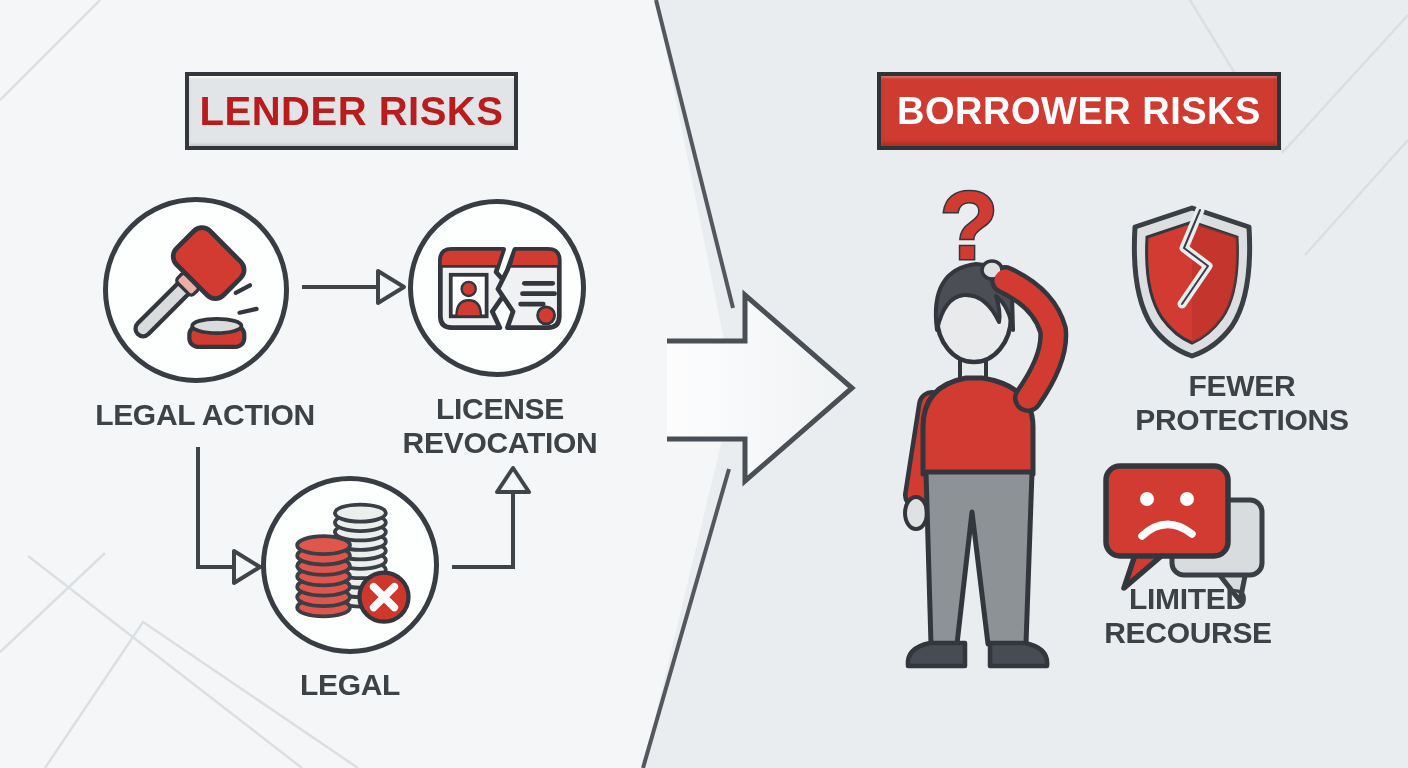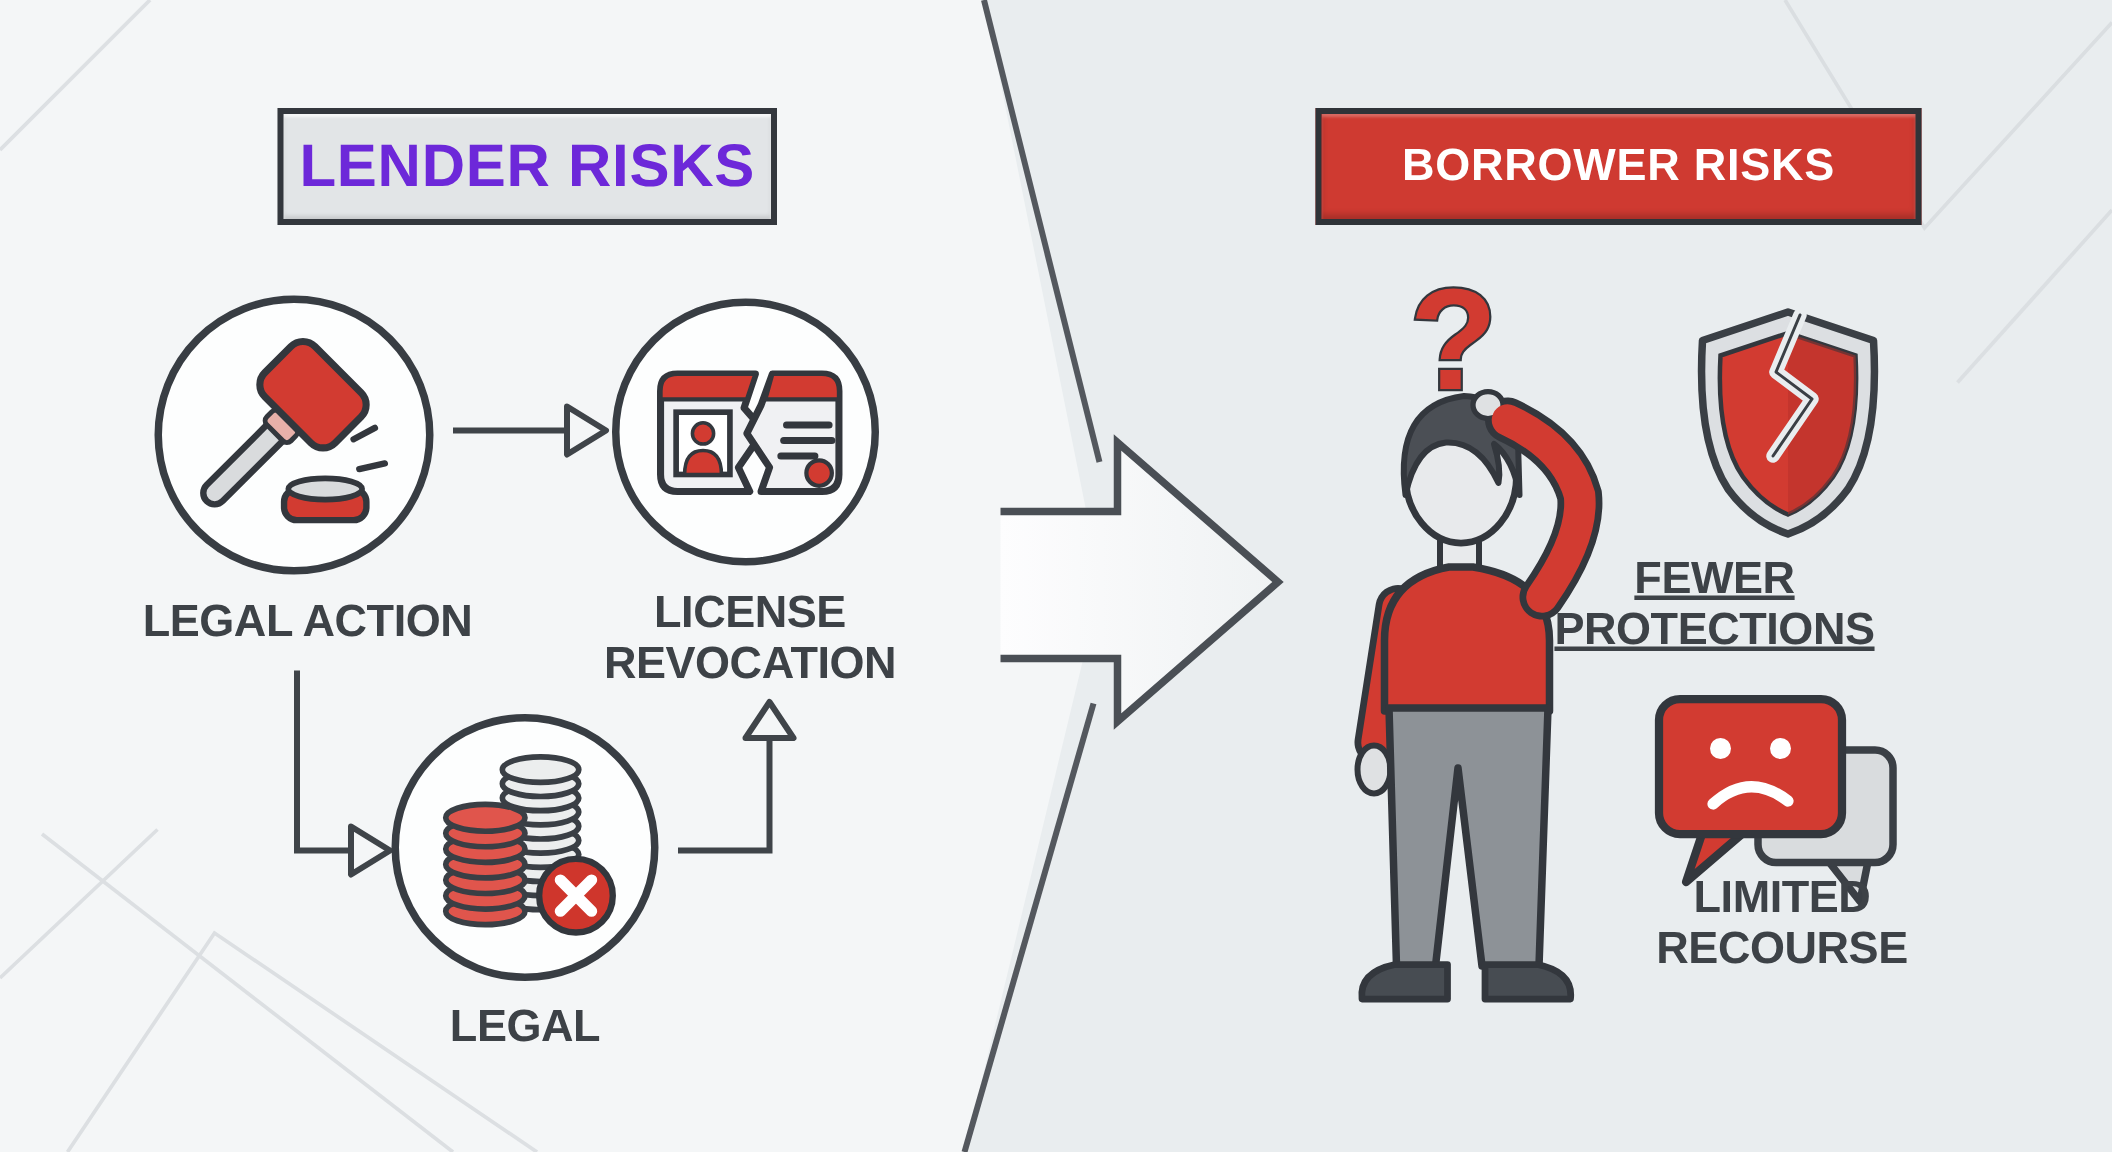--- a/index.html
+++ b/index.html
@@ -2,21 +2,21 @@
 <html><head>
 <meta charset="utf-8">
 <style>
   html,body{margin:0;padding:0;}
   body{font-family:"Liberation Sans",sans-serif;background:#ccc;}
   #canvas{position:relative;width:1408px;height:768px;overflow:hidden;background:#f4f6f7;}
   #bg{position:absolute;left:0;top:0;z-index:0;}
   .abs{position:absolute;}
   .banner{display:flex;align-items:center;justify-content:center;
           font-weight:700;letter-spacing:.5px;z-index:3;}
-  .banner.light{background:#e2e5e7;border:4px solid #33373d;color:#6d28d9;
+  .banner.light{background:#e2e5e7;border:4px solid #33373d;color:#b91c1c;
           box-shadow:inset 0 2px 2px rgba(255,255,255,.7), inset 0 -2px 3px rgba(0,0,0,.12);}
   .banner.red{background:#cf3a31;border:4px solid #2f3338;color:#ffffff;
           box-shadow:inset 0 2px 2px rgba(255,255,255,.25), inset 0 -3px 4px rgba(0,0,0,.2);}
   .node-circle{border-radius:50%;border:5px solid #383d43;background:#fdfefe;z-index:2;
           box-sizing:border-box;}
   .node-circle svg{display:block;}
   .lbl{font-weight:700;color:#3d4247;text-align:center;letter-spacing:-.3px;
        font-size:30px;line-height:1.12;white-space:pre-line;z-index:3;}
   .figure{z-index:2;}
 </style>
@@ -65,21 +65,21 @@
     </g>
 
     <g stroke="#3f4449" stroke-width="4" fill="none">
       <path d="M452,567 L513,567 L513,492"></path>
       <polygon points="497,492 513,468 529,492" fill="#f4f6f7" stroke-linejoin="round"></polygon>
     </g>
   </svg>
 
   <div class="abs banner light" style="left:185px;top:72px;width:325px;height:70px;font-size:40px;">LENDER RISKS</div>
 
-  <div class="abs banner red" style="left:877px;top:72px;width:396px;height:70px;font-size:30px;">BORROWER RISKS</div>
+  <div class="abs banner red" style="left:877px;top:72px;width:396px;height:70px;font-size:38px;">BORROWER RISKS</div>
 
   <div class="abs node-circle" style="left:103px;top:197px;width:186px;height:186px;">
     <svg width="176" height="176" viewBox="0 0 186 186">
       <g transform="rotate(45 88 83)">
         <rect x="80" y="88" width="16" height="75" rx="8" fill="#d9dbdd" stroke="#33373d" stroke-width="4.5"></rect>
         <rect x="76" y="82" width="24" height="13" rx="4" fill="#e8b0a9" stroke="#33373d" stroke-width="3.5"></rect>
         <rect x="53" y="32" width="70" height="50" rx="12" fill="#d23b31" stroke="#33373d" stroke-width="5"></rect>
       </g>
       <rect x="86" y="131" width="58" height="22" rx="9" fill="#d23b31" stroke="#33373d" stroke-width="4.5"></rect>
       <ellipse cx="115" cy="131" rx="26" ry="7.5" fill="#d9dbdd" stroke="#33373d" stroke-width="4"></ellipse>
@@ -193,18 +193,18 @@
     </g>
     <g>
       <path d="M36,94 L24,130 L66,94 Z" fill="#d23b31" stroke="#33373d" stroke-width="5.5" stroke-linejoin="round"></path>
       <rect x="6" y="8" width="122" height="90" rx="14" fill="#d23b31" stroke="#33373d" stroke-width="5.5"></rect>
       <circle cx="47" cy="41" r="7" fill="#ffffff"></circle>
       <circle cx="87" cy="41" r="7" fill="#ffffff"></circle>
       <path d="M42,78 Q66,56 92,76" fill="none" stroke="#ffffff" stroke-width="7.5" stroke-linecap="round"></path>
     </g>
   </svg>
 
-  <div class="abs lbl" style="left:1023px;top:369px;width:240px;text-decoration:underline;">FEWER
+  <div class="abs lbl" style="left:1122px;top:369px;width:240px;">FEWER
 PROTECTIONS</div>
   <div class="abs lbl" style="left:1068px;top:582px;width:240px;">LIMITED
 RECOURSE</div>
 
 </div>
 
 </body></html>

